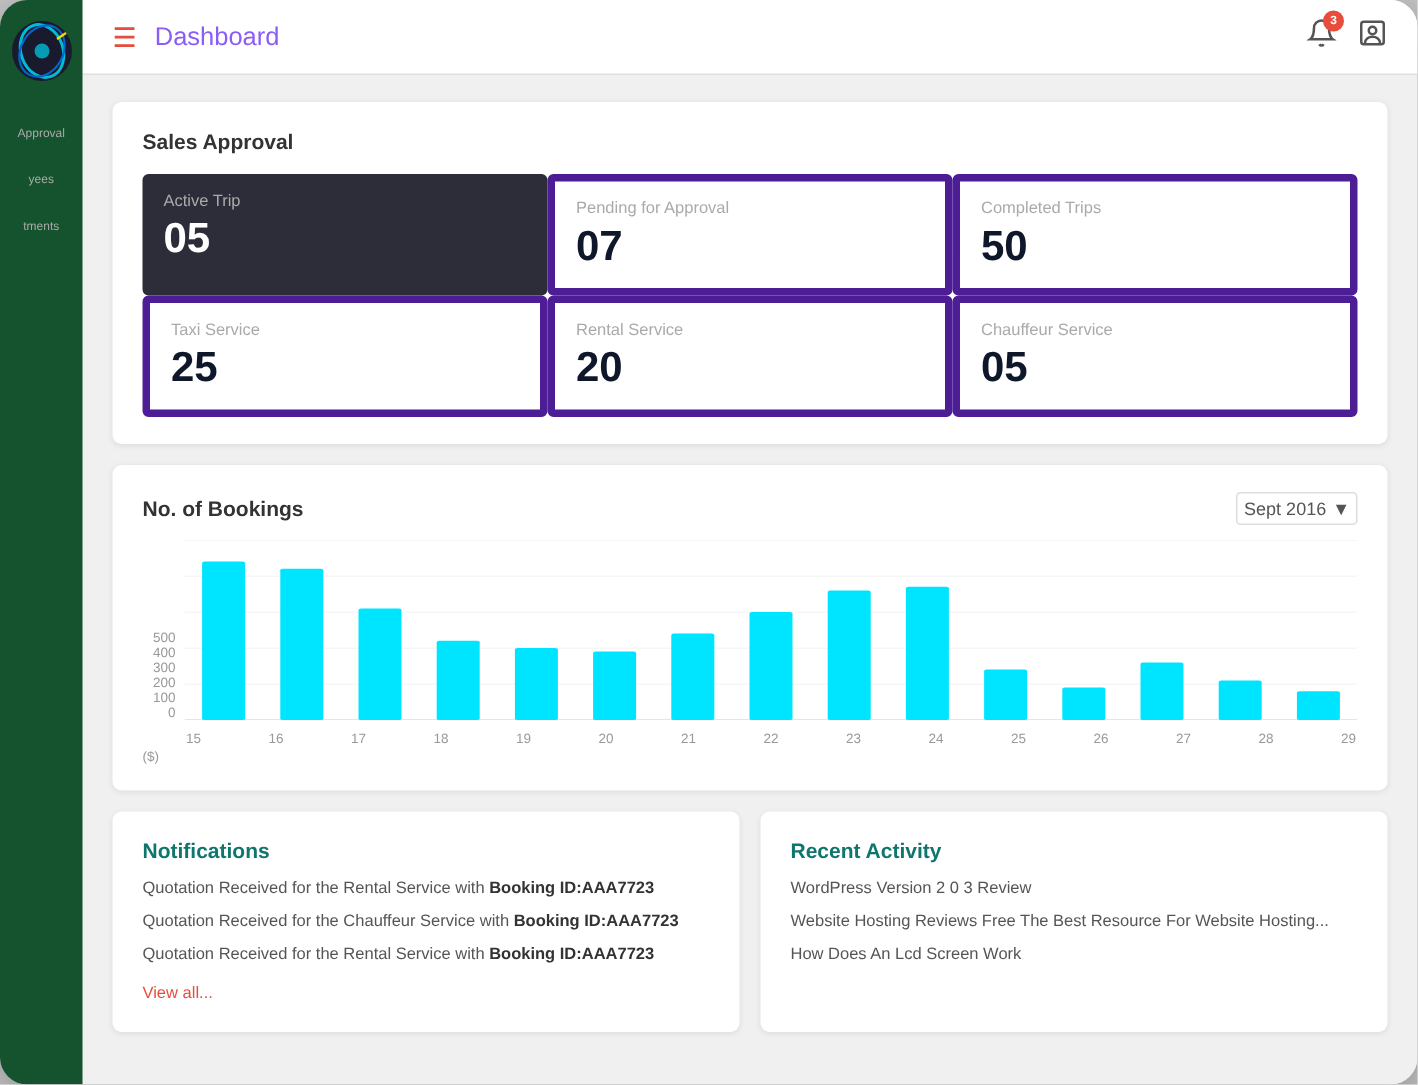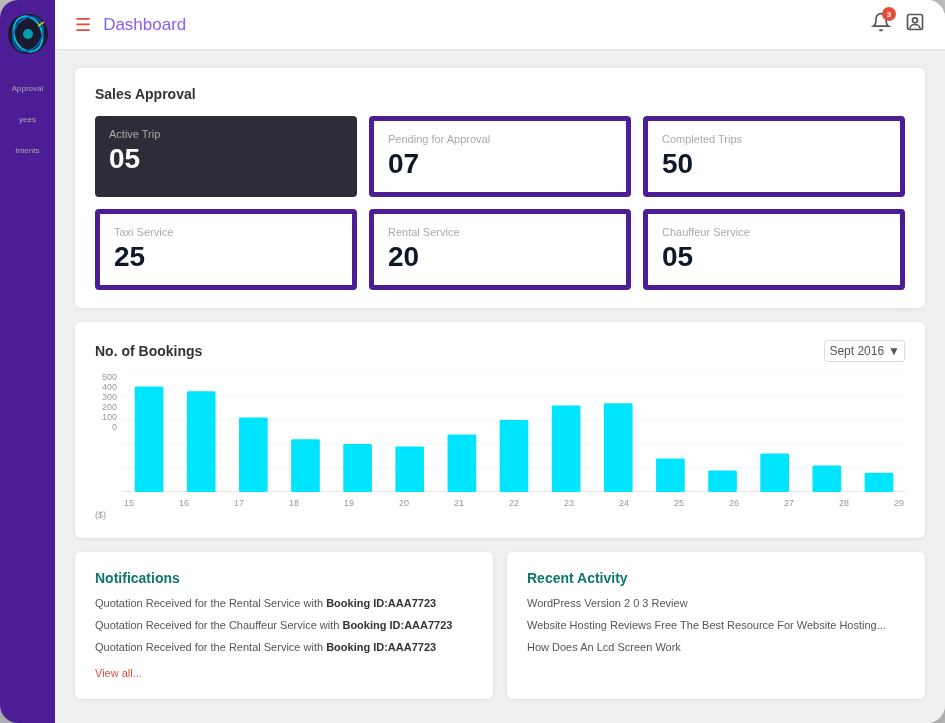--- a/index.html
+++ b/index.html
@@ -17,21 +17,21 @@
       background: #e8e8e8;
       border-radius: 18px;
       overflow: hidden;
       box-shadow: 0 8px 40px rgba(0,0,0,0.35);
       display: flex;
       position: relative;
     }
     
     .sidebar {
       width: 55px;
-      background: #4c1d95;
+      background: #14532d;
       display: flex;
       flex-direction: column;
       align-items: center;
       padding-top: 12px;
       flex-shrink: 0;
       position: relative;
       z-index: 10;
     }
     .sidebar-logo {
       width: 44px;
@@ -133,21 +133,21 @@
       font-size: 14px;
       font-weight: 600;
       color: #333;
       margin-bottom: 14px;
     }
 
     
     .stats-grid {
       display: grid;
       grid-template-columns: 1fr 1fr 1fr;
-      gap: 12px;
+      gap: 0;
     }
     .stat-box {
       padding: 12px 14px;
       border-radius: 4px;
     }
     .stat-box.dark {
       background: #2d2d3a;
     }
     .stat-box.light {
       background: #fff;
@@ -326,21 +326,21 @@
       <div class="card">
         <div class="chart-header">
           <span class="card-title" style="margin-bottom:0;">No. of Bookings</span>
           <div class="chart-period-selector">
             <span>Sept 2016</span>
             <span>▼</span>
           </div>
         </div>
 
         <div style="display:flex; align-items:flex-start; margin-top:6px;">
-          <div style="display:flex; flex-direction:column; justify-content:flex-start; height:120px; padding-right:6px; font-size:9px; color:#999; text-align:right; min-width:28px;">
+          <div style="display:flex; flex-direction:column; justify-content:flex-end; height:120px; padding-right:6px; font-size:9px; color:#999; text-align:right; min-width:28px;">
             <span>500</span>
             <span>400</span>
             <span>300</span>
             <span>200</span>
             <span>100</span>
             <span>0</span>
           </div>
           <div style="flex:1; position:relative;">
             <svg id="bar-chart-svg" width="100%" height="120" viewBox="0 0 460 120" preserveAspectRatio="none">
 

